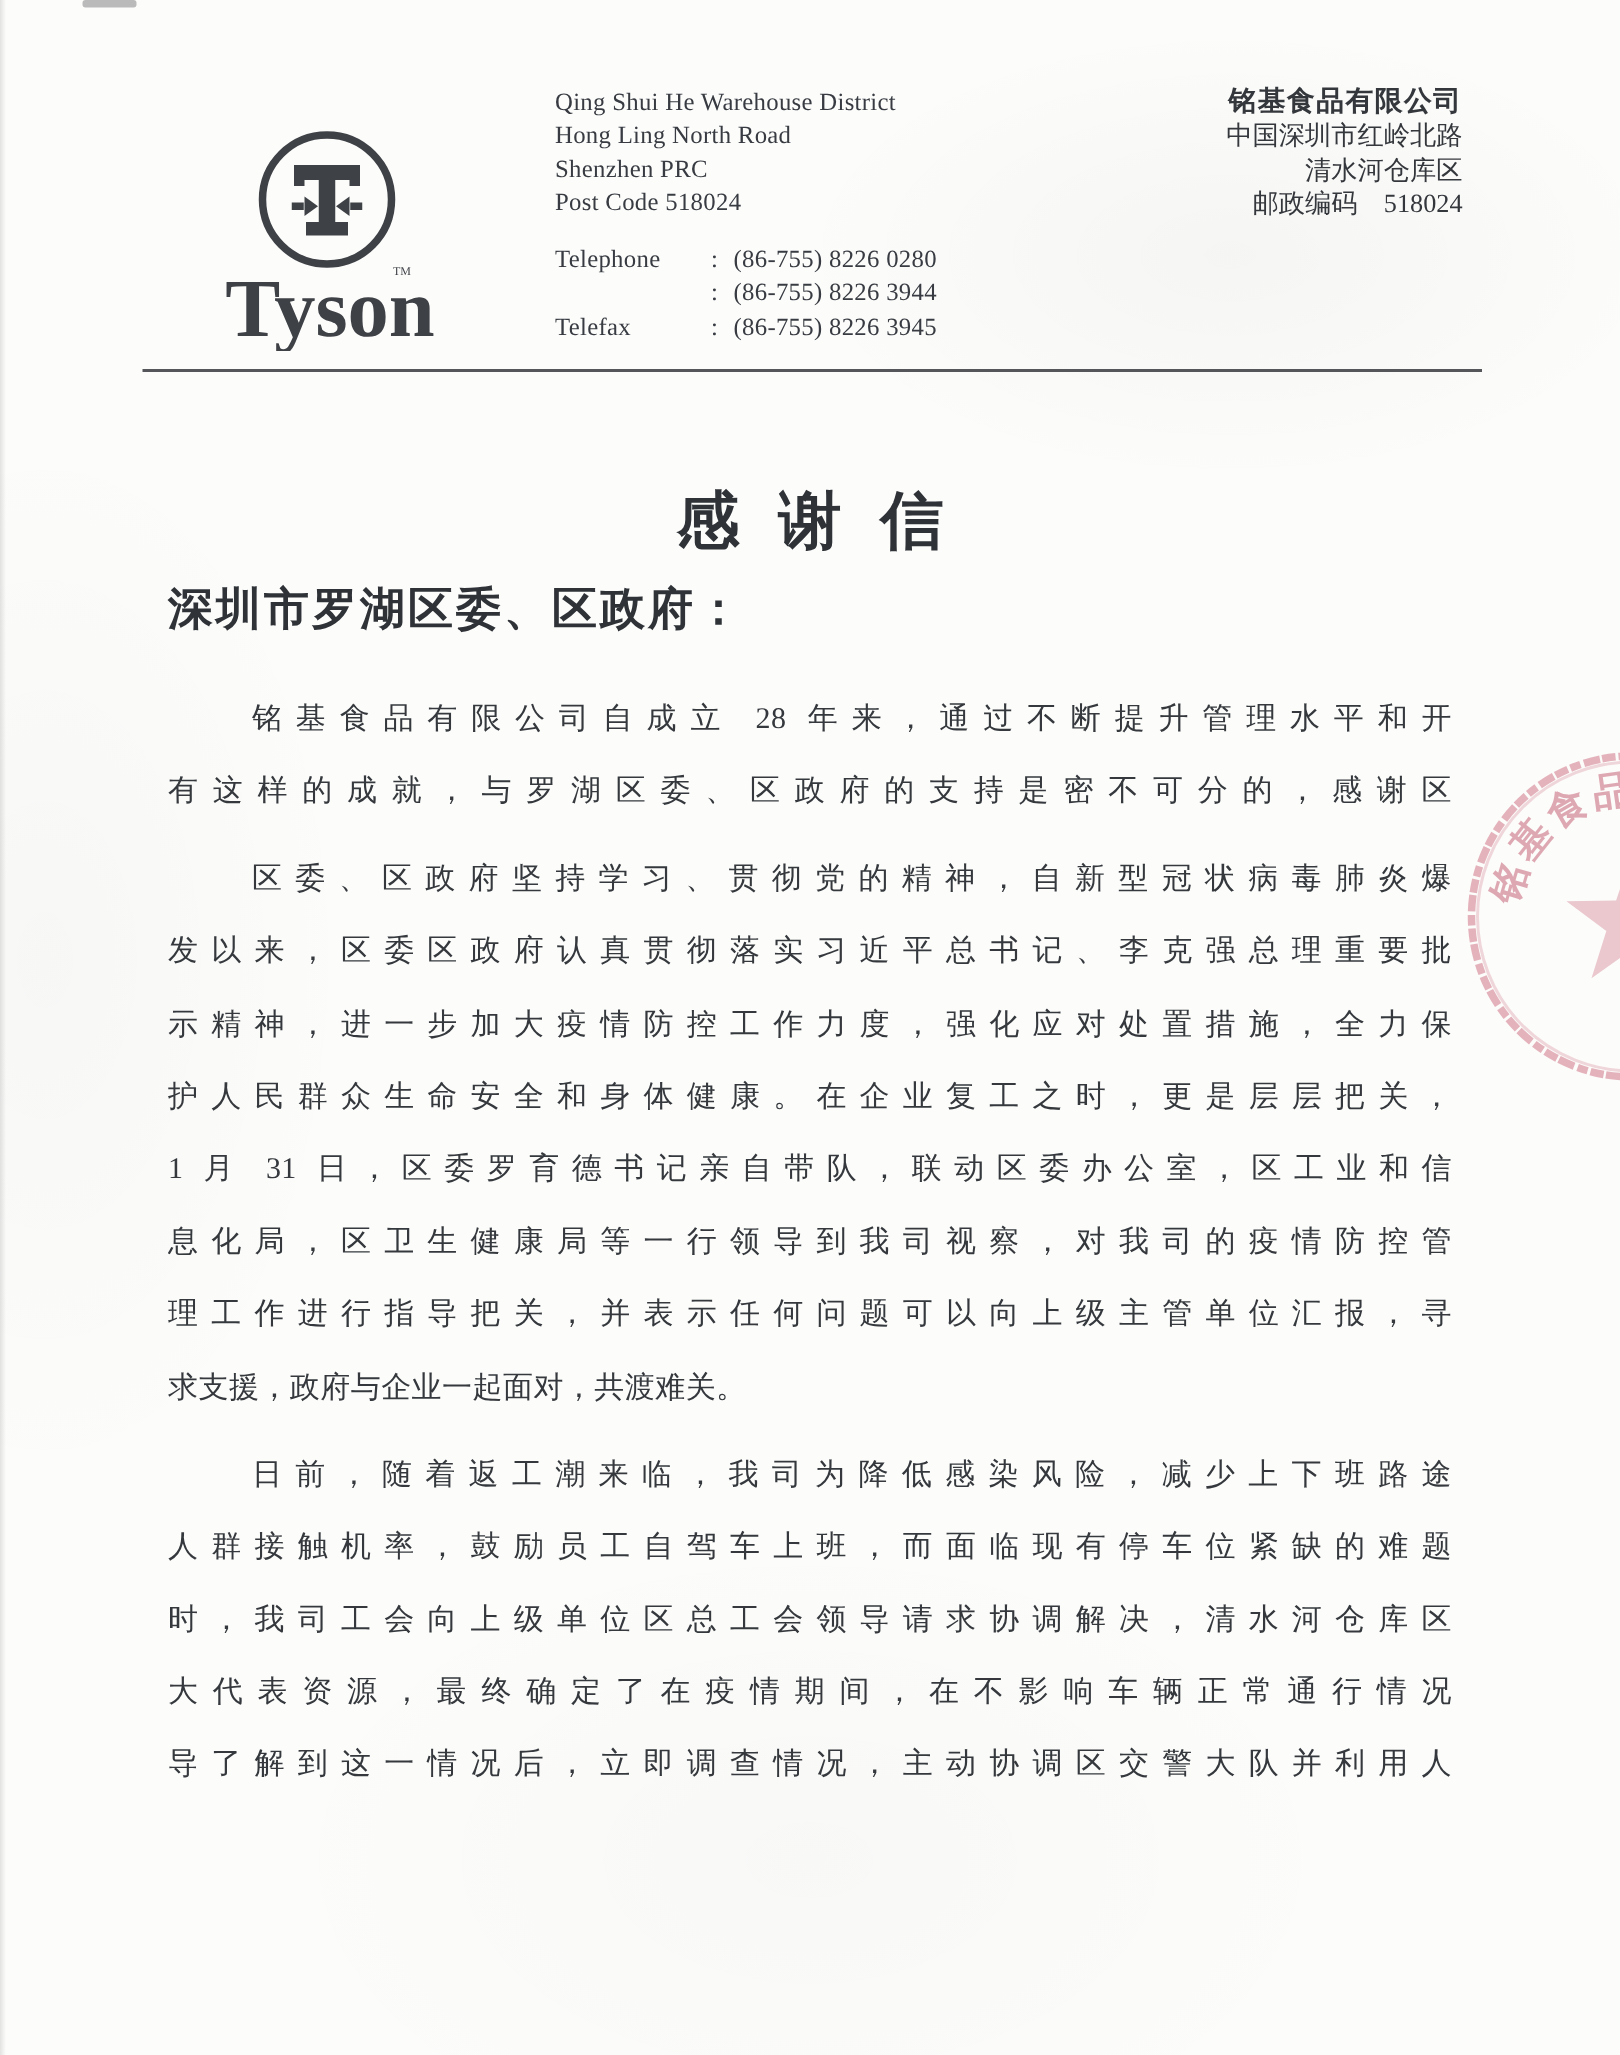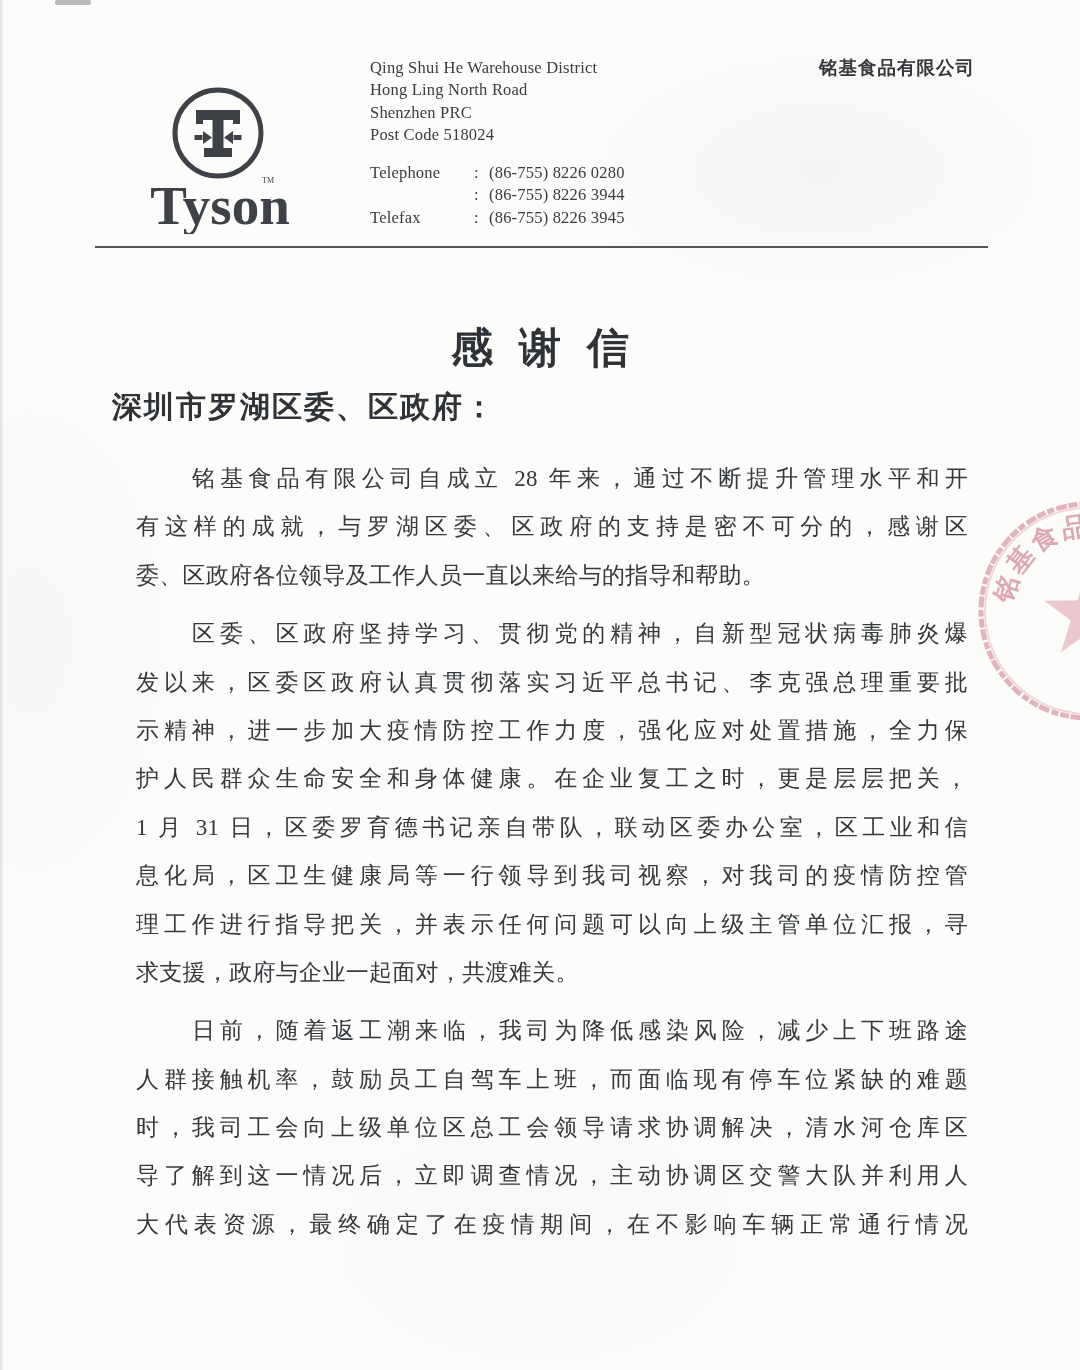--- a/index.html
+++ b/index.html
@@ -47,23 +47,23 @@
   
   .title{position:absolute;left:0;right:0;top:320px;height:56px;line-height:56px;
     text-align:center;font-size:42px;font-weight:700;color:#2f3338;
     letter-spacing:26px;text-indent:26px;white-space:nowrap;}
 
   .salutation{position:absolute;left:112px;top:383px;height:48px;line-height:48px;
     font-size:30px;font-weight:700;letter-spacing:2px;color:#2f3338;}
 
   .body{position:absolute;left:112px;top:455px;width:856px;}
   .paragraph{margin-bottom:10px;}
-  .body-line{height:48.4px;line-height:48.4px;font-size:23px;color:#35393d;
+  .body-line{height:48.4px;line-height:48.4px;font-size:20px;color:#35393d;
     letter-spacing:0.3px;text-align:justify;text-justify:inter-character;
-    white-space:nowrap;margin-left:24px;}
+    white-space:nowrap;}
   .body-line.fill{text-align-last:justify;white-space:normal;height:48.4px;overflow:hidden;}
   .body-line.indent{text-indent:56px;}
 
   
   .stamp{position:absolute;left:978px;top:501px;width:220px;height:220px;opacity:0.8;}
   .stamp .ring{fill:none;stroke:rgba(196,84,105,0.55);stroke-width:5px;
     stroke-dasharray:7 2.5 11 1.5 9 2;}
   .stamp .ring2{fill:none;stroke:rgba(196,84,105,0.28);stroke-width:2px;}
   .stamp text{fill:rgba(190,78,100,0.6);font-size:26px;font-weight:700;
     letter-spacing:3px;font-family:"Liberation Serif",serif;}
@@ -114,48 +114,52 @@
         <div class="en-phone-row">
           <span class="en-ph-label">Telefax</span>
           <span class="en-ph-colon">:</span>
           <span class="en-ph-number">(86-755) 8226 3945</span>
         </div>
       </div>
   </div>
 
   <div class="cn-block">
     <div class="cn-company cn-line">铭基食品有限公司</div>
+    <div>
+        <div class="cn-line">中国深圳市红岭北路</div>
+        <div class="cn-line">清水河仓库区</div>
+        <div class="cn-line">邮政编码　518024</div>
+      </div>
   </div>
 
   <div class="rule"></div>
 
   <div class="title">感谢信</div>
   <div class="salutation">深圳市罗湖区委、区政府：</div>
   <div class="body">
       <div class="paragraph">
         <div class="body-line fill indent">铭基食品有限公司自成立 28 年来，通过不断提升管理水平和开</div>
         <div class="body-line fill">有这样的成就，与罗湖区委、区政府的支持是密不可分的，感谢区</div>
-        <div class="body-line">委、区政府各位领导及工作人员一直以来给与的指导和帮助。</div>
       </div>
       <div class="paragraph">
         <div class="body-line fill indent">区委、区政府坚持学习、贯彻党的精神，自新型冠状病毒肺炎爆</div>
         <div class="body-line fill">发以来，区委区政府认真贯彻落实习近平总书记、李克强总理重要批</div>
         <div class="body-line fill">示精神，进一步加大疫情防控工作力度，强化应对处置措施，全力保</div>
         <div class="body-line fill">护人民群众生命安全和身体健康。在企业复工之时，更是层层把关，</div>
         <div class="body-line fill">1 月 31 日，区委罗育德书记亲自带队，联动区委办公室，区工业和信</div>
         <div class="body-line fill">息化局，区卫生健康局等一行领导到我司视察，对我司的疫情防控管</div>
         <div class="body-line fill">理工作进行指导把关，并表示任何问题可以向上级主管单位汇报，寻</div>
         <div class="body-line">求支援，政府与企业一起面对，共渡难关。</div>
       </div>
       <div class="paragraph">
         <div class="body-line fill indent">日前，随着返工潮来临，我司为降低感染风险，减少上下班路途</div>
         <div class="body-line fill">人群接触机率，鼓励员工自驾车上班，而面临现有停车位紧缺的难题</div>
         <div class="body-line fill">时，我司工会向上级单位区总工会领导请求协调解决，清水河仓库区</div>
+        <div class="body-line fill">大代表资源，最终确定了在疫情期间，在不影响车辆正常通行情况</div>
         <div class="body-line fill">导了解到这一情况后，立即调查情况，主动协调区交警大队并利用人</div>
-        <div class="body-line fill">大代表资源，最终确定了在疫情期间，在不影响车辆正常通行情况</div>
       </div>
     </div>
 
   <svg class="stamp" viewBox="0 0 220 220">
     <defs>
       <path id="ringPath" d="M 34,110 A 76,76 0 1 1 186,110"></path>
     </defs>
     <circle class="ring" cx="110" cy="110" r="107"></circle>
     <circle class="ring2" cx="110" cy="110" r="103"></circle>
     <text>

